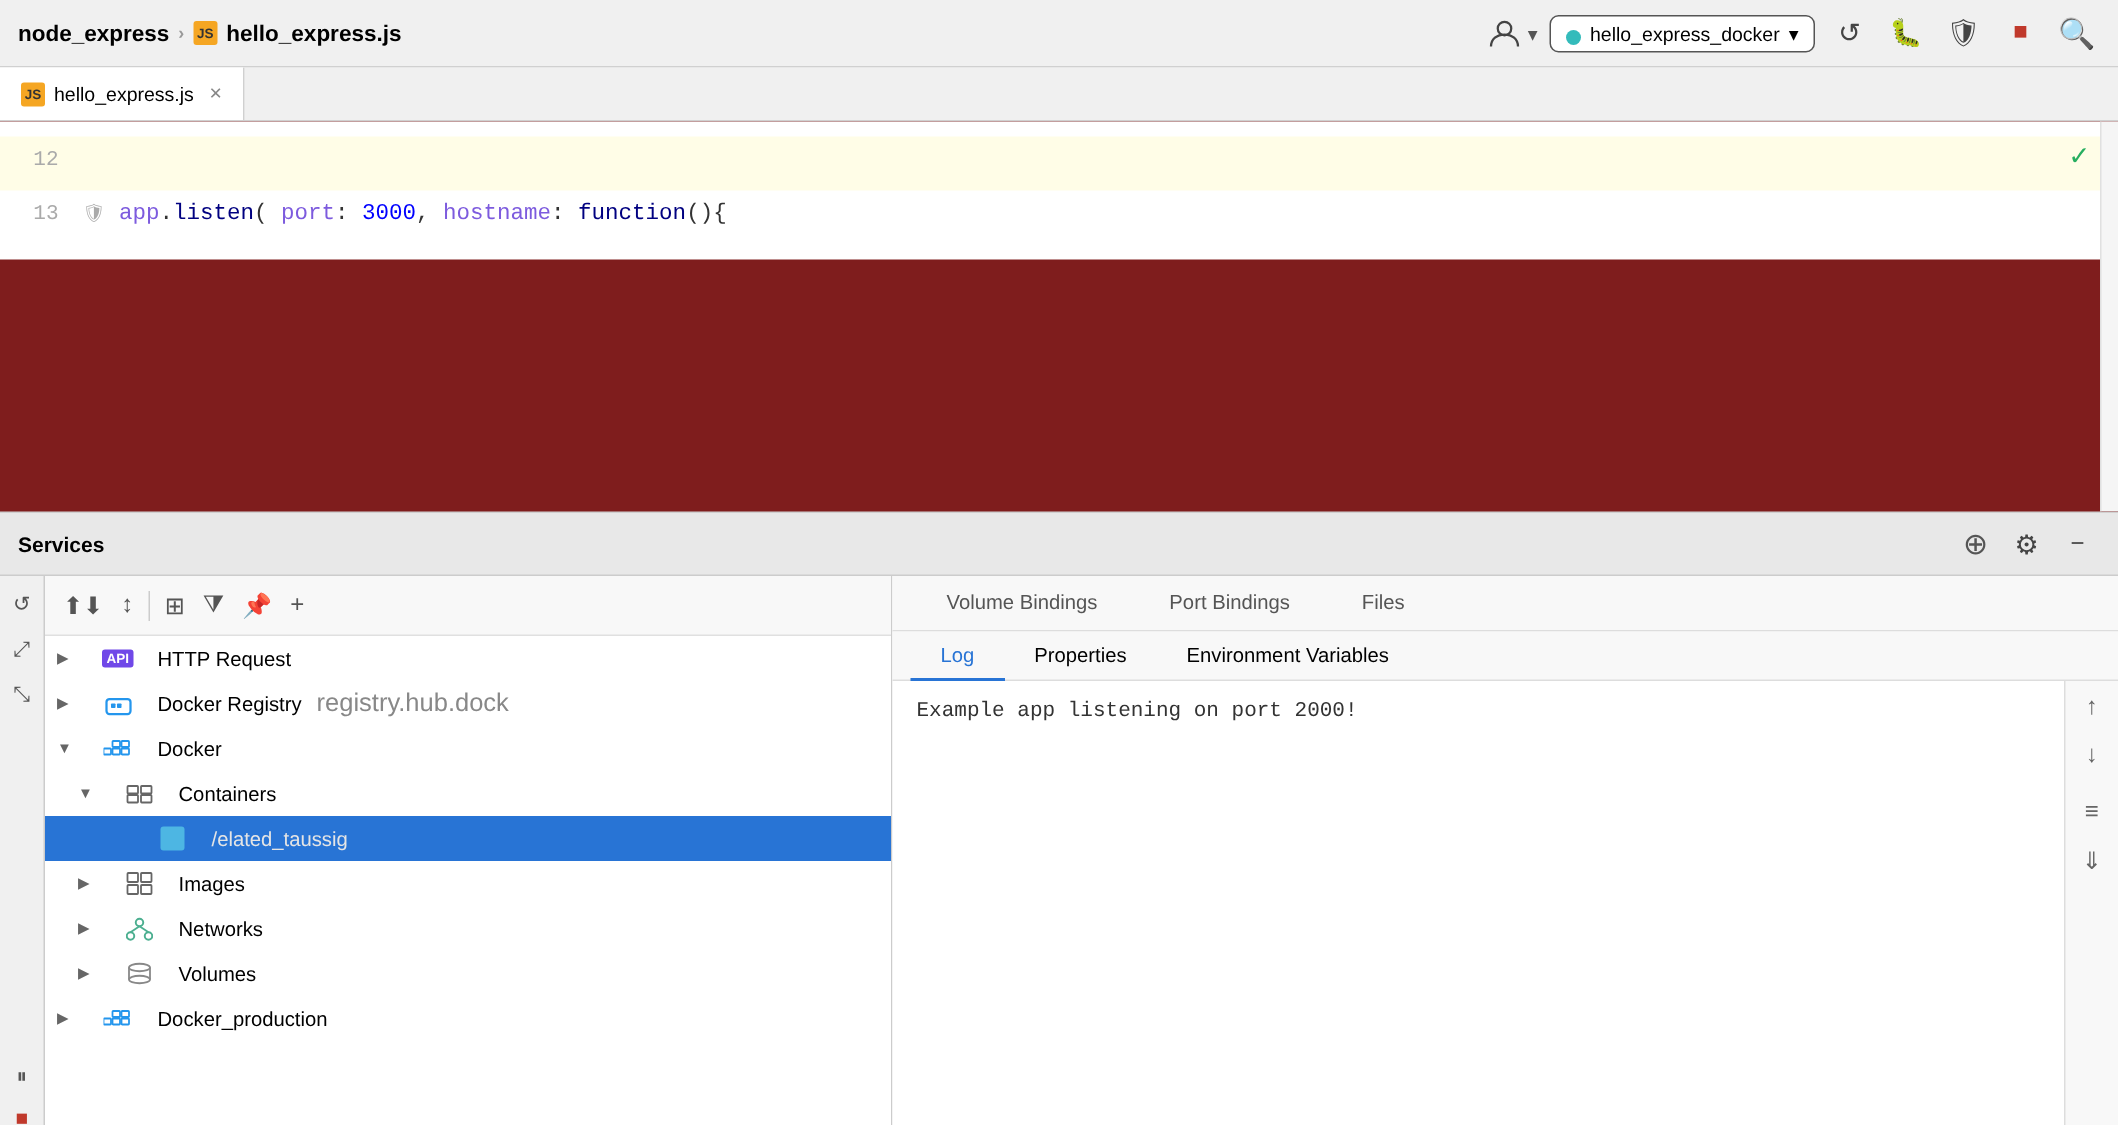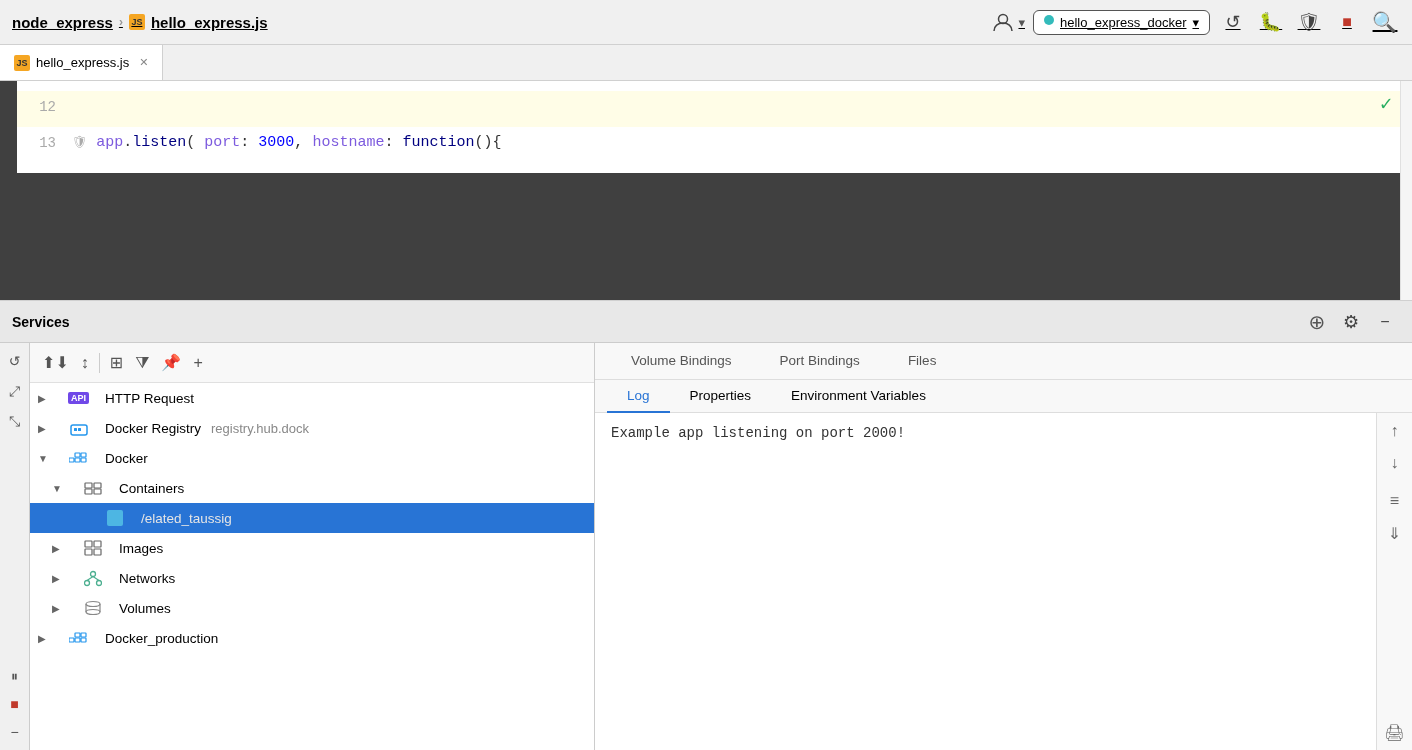--- a/index.html
+++ b/index.html
@@ -2,30 +2,30 @@
 <html><head>
   <meta charset="utf-8">
   <style>
     * { margin: 0; padding: 0; box-sizing: border-box; }
     body { font-family: -apple-system, BlinkMacSystemFont, 'Segoe UI', sans-serif; background: #f0f0f0; width: 1412px; height: 750px; overflow: hidden; }
 
     
     .top-bar {
       display: flex; align-items: center; height: 45px;
       background: #f0f0f0; border-bottom: 1px solid #d0d0d0;
-      padding: 12px 12px; gap: 8px; text-decoration: underline;
+      padding: 12px 12px; gap: 8px;
     }
     .breadcrumb { display: flex; align-items: center; gap: 6px; font-size: 14px; font-weight: 600; }
     .breadcrumb-sep { color: #999; font-size: 12px; }
     .tab-file-icon { width: 16px; height: 16px; background: #f5a623; border-radius: 2px; display: flex; align-items: center; justify-content: center; font-size: 9px; color: #333; font-weight: bold; flex-shrink: 0; }
     .top-bar-spacer { flex: 1; }
     .top-bar-actions { display: flex; align-items: center; gap: 8px; }
     .user-btn { display: flex; align-items: center; gap: 4px; border: none; background: transparent; cursor: pointer; font-size: 14px; }
     .run-config-btn {
-      display: flex; align-items: flex-start; gap: 6px;
+      display: flex; align-items: flex-end; gap: 6px;
       border: 1.5px solid #555; border-radius: 6px;
       background: white; padding: 4px 10px; cursor: pointer; font-size: 13px;
     }
     .run-dot { width: 10px; height: 10px; background: #3bb; border-radius: 50%; }
     .icon-btn { background: transparent; border: none; cursor: pointer; width: 30px; height: 30px; display: flex; align-items: center; justify-content: center; font-size: 18px; color: #444; }
     .icon-btn.red { color: #c0392b; font-size: 16px; }
     .icon-btn.search { font-size: 20px; }
 
     
     .editor-tabs {
@@ -36,23 +36,23 @@
     .editor-tab {
       display: flex; align-items: center; gap: 6px;
       padding: 0 14px; height: 100%; font-size: 13px;
       background: white; border-right: 1px solid #d0d0d0;
       cursor: pointer;
     }
     .tab-close { font-size: 11px; color: #888; margin-left: 4px; cursor: pointer; }
 
     
     .code-area {
-      background: #404040; height: 220px; position: relative;
+      background: #7f1d1d; height: 261px; position: relative;
       font-family: 'Courier New', monospace; font-size: 15px;
-      overflow: hidden; border-bottom: 1px solid #d0d0d0; padding-left: 17px;
+      overflow: hidden; border-bottom: 1px solid #d0d0d0;
     }
     .code-line { display: flex; align-items: flex-start; height: 36px; }
     .line-num { width: 55px; text-align: right; padding-right: 16px; color: #aaa; font-size: 14px; padding-top: 8px; flex-shrink: 0; user-select: none; }
     .code-content { padding-top: 7px; flex: 1; }
     .code-area-inner { padding: 10px 0; background: white; }
     .highlight-line { background: #fffde7; }
 
     .scrollbar-right {
       position: absolute; right: 0; top: 0; bottom: 0; width: 12px;
       background: #f5f5f5; border-left: 1px solid #e0e0e0;
@@ -100,21 +100,21 @@
     }
     .tree-item.selected { background: #2874d5; color: white; }
     .tree-item.selected .item-text { color: #e5e5e5; }
     .tree-chevron { font-size: 10px; color: #666; width: 14px; }
     .tree-item.selected .tree-chevron { color: white; }
     .tree-indent-1 { padding-left: 22px; }
     .tree-indent-2 { padding-left: 44px; }
 
     .item-icon { width: 41px; height: 20px; display: flex; align-items: center; justify-content: center; font-size: 14px; flex-shrink: 0; }
     .item-text { font-size: 13.5px; }
-    .item-subtext { font-size: 13px; color: #888; margin-left: 4px; }
+    .item-subtext { font-size: 17px; color: #888; margin-left: 4px; }
 
     
     .icon-api { background: #7048e8; color: white; font-size: 9px; padding: 1px 3px; border-radius: 2px; font-weight: bold; }
     .icon-container-box { width: 16px; height: 16px; background: #4db6e3; border-radius: 2px; }
 
     
     .detail-panel { flex: 1; display: flex; flex-direction: column; background: white; }
     .detail-tabs-top {
       display: flex; border-bottom: 1px solid #ddd; background: #f8f8f8; padding: 0 12px;
     }

